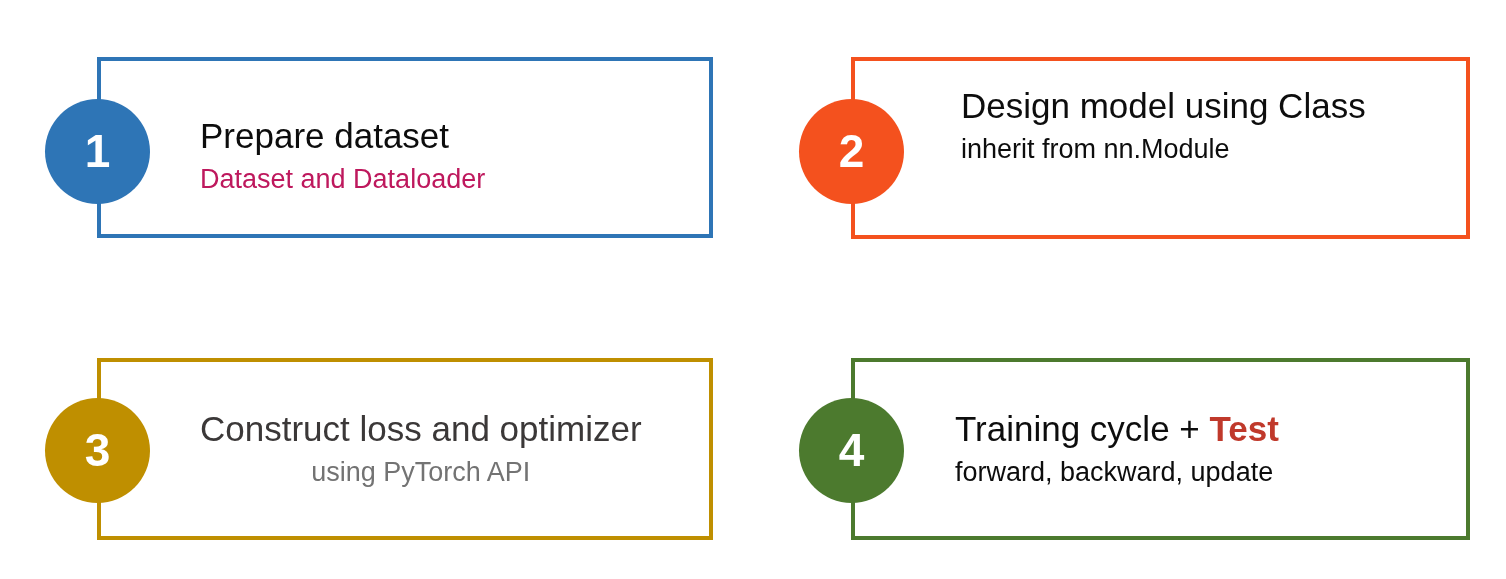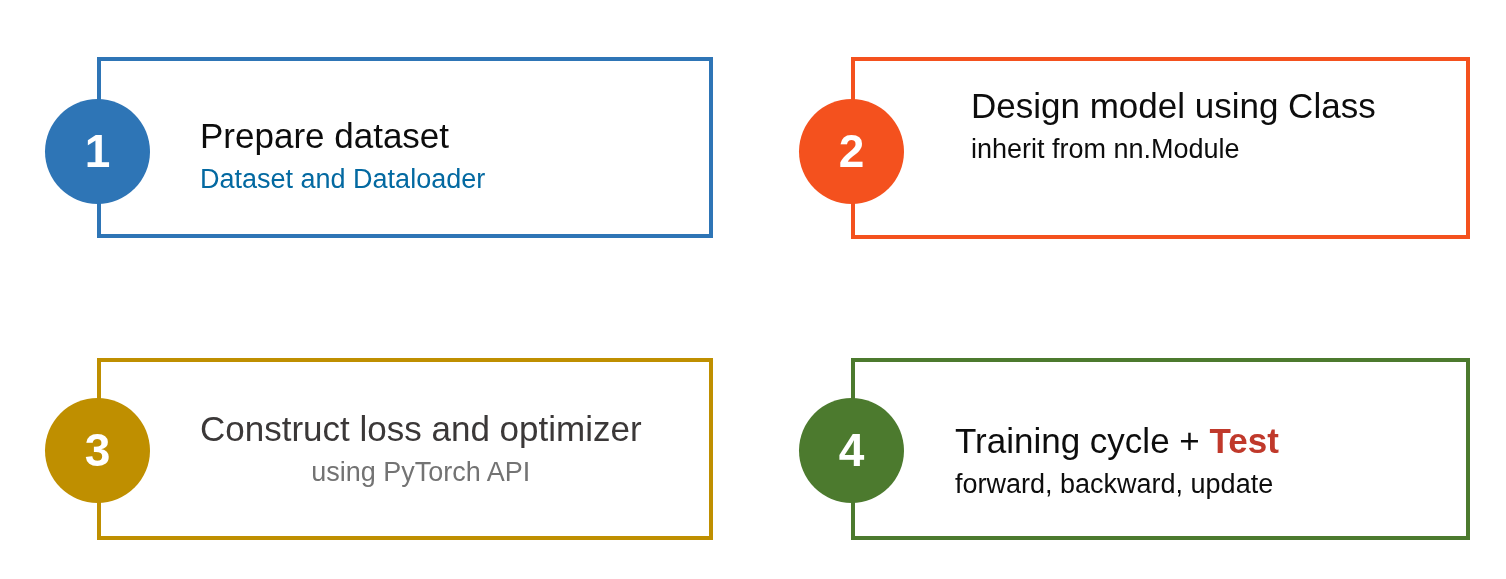--- a/index.html
+++ b/index.html
@@ -98,45 +98,45 @@
 
   
   #card-1 { left: 45px;  top: 57px;  width: 668px; height: 185px; }
   #card-1 .step-box   { left: 52px; width: 616px; height: 181px; border-color: #2e75b6; }
   #card-1 .step-badge { left: 0px;  top: 42px; background: #2e75b6; }
   #card-1 .step-text  { left: 155px; top: 0px; height: 198px; }
 
   #card-2 { left: 799px; top: 57px;  width: 671px; height: 185px; }
   #card-2 .step-box   { left: 52px; width: 619px; height: 182px; border-color: #f4511e; }
   #card-2 .step-badge { left: 0px;  top: 42px; background: #f4511e; }
-  #card-2 .step-text  { left: 172px; top: 0px; height: 138px; }
+  #card-2 .step-text  { left: 162px; top: 0px; height: 138px; }
 
   #card-3 { left: 45px;  top: 358px; width: 668px; height: 183px; }
   #card-3 .step-box   { left: 52px; width: 616px; height: 182px; border-color: #bf8f00; }
   #card-3 .step-badge { left: 0px;  top: 40px; background: #bf8f00; }
   #card-3 .step-text  { left: 155px; top: 0px; height: 182px; text-align: center; }
 
   #card-4 { left: 799px; top: 358px; width: 671px; height: 183px; }
   #card-4 .step-box   { left: 52px; width: 619px; height: 182px; border-color: #4c7a2e; }
   #card-4 .step-badge { left: 0px;  top: 40px; background: #4c7a2e; }
-  #card-4 .step-text  { left: 156px; top: 12px; height: 182px; }
+  #card-4 .step-text  { left: 156px; top: 0px; height: 182px; }
 </style>
 </head>
 <body style="background: rgb(255, 255, 255);">
 
 <div id="canvas">
 
   <div class="step-card" id="card-1">
     <div class="step-box" style="border-color: rgb(46, 117, 182);"></div>
     <div class="step-badge" style="background: rgb(46, 117, 182);">
       <span class="step-badge-number" style="color: rgb(255, 255, 255);">1</span>
     </div>
     <div class="step-text">
       <div class="step-title" style="color: rgb(13, 13, 13);">Prepare dataset</div>
-      <div class="step-subtitle" style="color: #0369a1;">Dataset and Dataloader</div>
+      <div class="step-subtitle" style="color: #be185d;">Dataset and Dataloader</div>
     </div>
   </div>
 
   <div class="step-card" id="card-2">
     <div class="step-box" style="border-color: rgb(244, 81, 30);"></div>
     <div class="step-badge" style="background: rgb(244, 81, 30);">
       <span class="step-badge-number" style="color: rgb(255, 255, 255);">2</span>
     </div>
     <div class="step-text">
       <div class="step-title" style="color: rgb(13, 13, 13);">Design model using Class</div>

